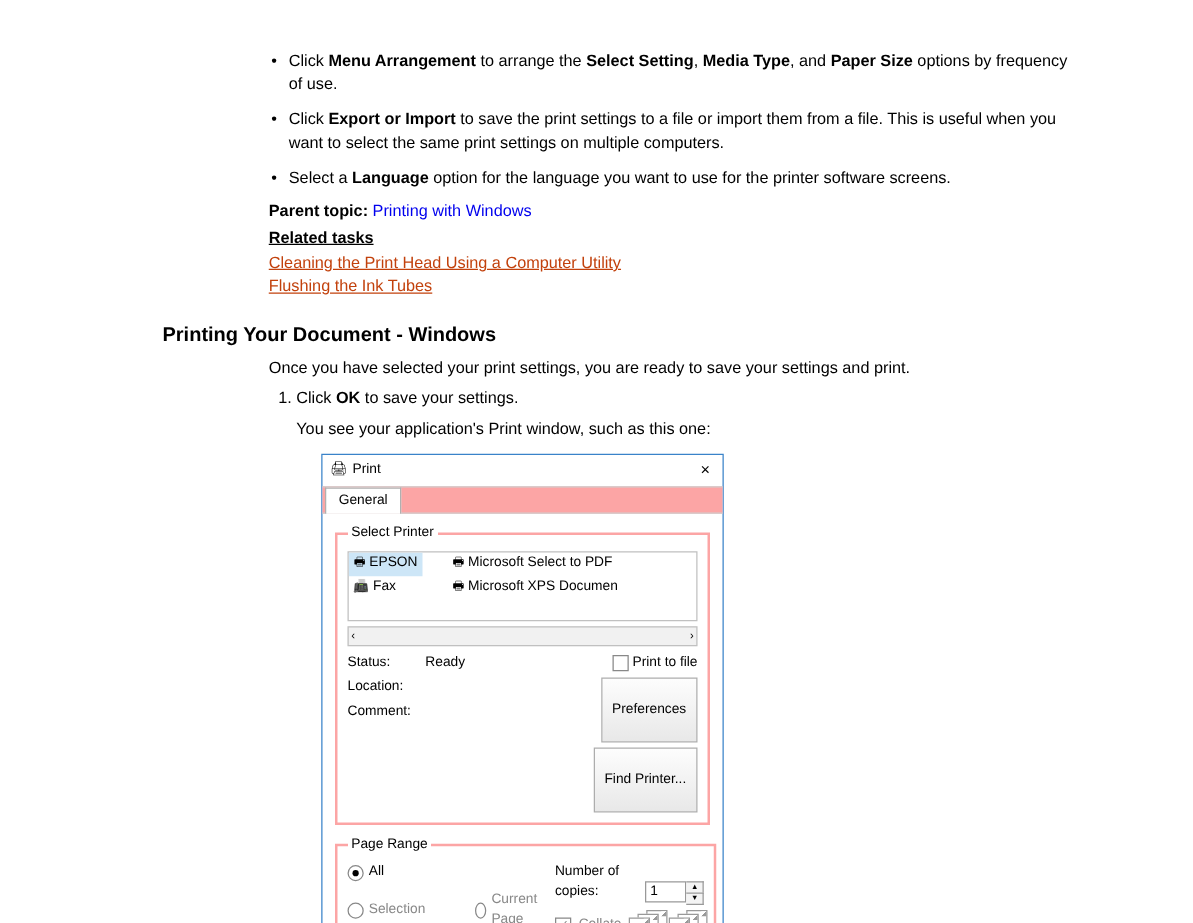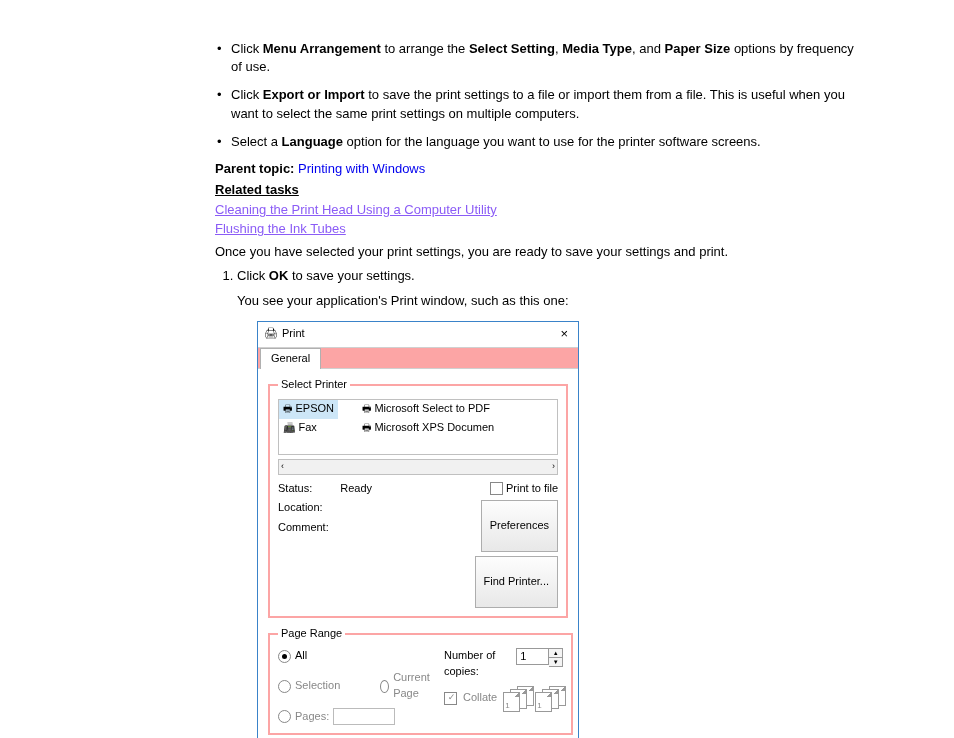--- a/index.html
+++ b/index.html
@@ -31,21 +31,21 @@
   ul.bullets li::before {
     content: "•";
     position: absolute;
     left: 2px;
     top: 0;
   }
   .bold { font-weight: bold; }
   .link { color: #0000ee; text-decoration: none; }
   .parent-topic { margin: 6px 0 6px 0; }
   .related-tasks-label { font-weight: bold; margin: 6px 0 4px 0; text-decoration: underline; }
-  .related-link { display: block; color:#8b5cf6; margin-bottom: 2px; line-height:1.35;}
+  .related-link { display: block; color:#c2410c; margin-bottom: 2px; line-height:1.35;}
   h2.section-title {
     font-size: 16px;
     font-weight: bold;
     margin: 22px 0 8px 0;
   }
   .intro { margin: 6px 0 8px 0; }
   ol.steps {
     list-style: decimal;
     padding-left: 22px;
     margin: 0;
@@ -162,21 +162,21 @@
   }
 
   .range-row { display:flex; justify-content:space-between; gap:10px;}
   .range-left { display:flex;flex-direction:column;gap:6px;font-size:11px;}
   .range-left .opt { display:flex;align-items:center;gap:4px; color:#888;}
   .range-left .opt.enabled { color:#000; }
   .radio { width:11px;height:11px;border:1px solid #888;border-radius:50%;display:inline-flex;align-items:center;justify-content:center;background:#fff;}
   .radio.checked::after { content:"";width:5px;height:5px;background:#000;border-radius:50%;}
   .pages-input { width:60px;height:15px;border:1px solid #bbb;background:#fff;display:inline-block;}
   .range-right { display:flex;flex-direction:column;gap:6px;font-size:11px;}
-  .copies-row { display:flex;align-items:flex-start;gap:4px;}
+  .copies-row { display:flex;align-items:flex-end;gap:4px;}
   .numbox { display:flex; height:17px;}
   .numbox .val { border:1px solid #999;width:28px;display:flex;align-items:center;padding-left:3px;background:#fff;}
   .numbox .spin { display:flex;flex-direction:column;}
   .numbox .spin div { width:13px;height:8px;border:1px solid #999;font-size:6px;display:flex;align-items:center;justify-content:center;background:#f4f4f4;border-left:none;}
   .numbox .spin div:first-child{border-bottom:none;}
   .collate-row { display:flex;align-items:center;gap:6px; color:#888;}
   .collate-row .chkbox.checked::after{content:"✓";font-size:9px;color:#888;position:relative;top:-1px;left:1px;}
   .collate-row .chkbox.checked { display:inline-flex;align-items:center;justify-content:center;}
   .collate-group { display:flex;gap:4px;}
   .cgroup { position:relative;width:28px;height:24px;}
@@ -204,20 +204,21 @@
     <div class="parent-topic">
       <span class="bold">Parent topic:</span>
       <a class="link" href="#">Printing with Windows</a>
     </div>
 
     <div class="related-tasks-label">Related tasks</div>
     <a class="related-link" href="#">Cleaning the Print Head Using a Computer Utility</a>
     <a class="related-link" href="#">Flushing the Ink Tubes</a>
   </div>
 
+  <h2 class="section-title">Printing Your Document - Windows</h2>
 
   <div class="content-indent">
     <div class="intro">Once you have selected your print settings, you are ready to save your settings and print.</div>
     <ol class="steps">
       <li>
         <span>Click </span><span class="bold">OK</span><span> to save your settings.</span>
         <div class="step-note" style="margin-left:0; margin-top:6px;">You see your application's Print window, such as this one:</div>
 
         
         <div class="dialog">

